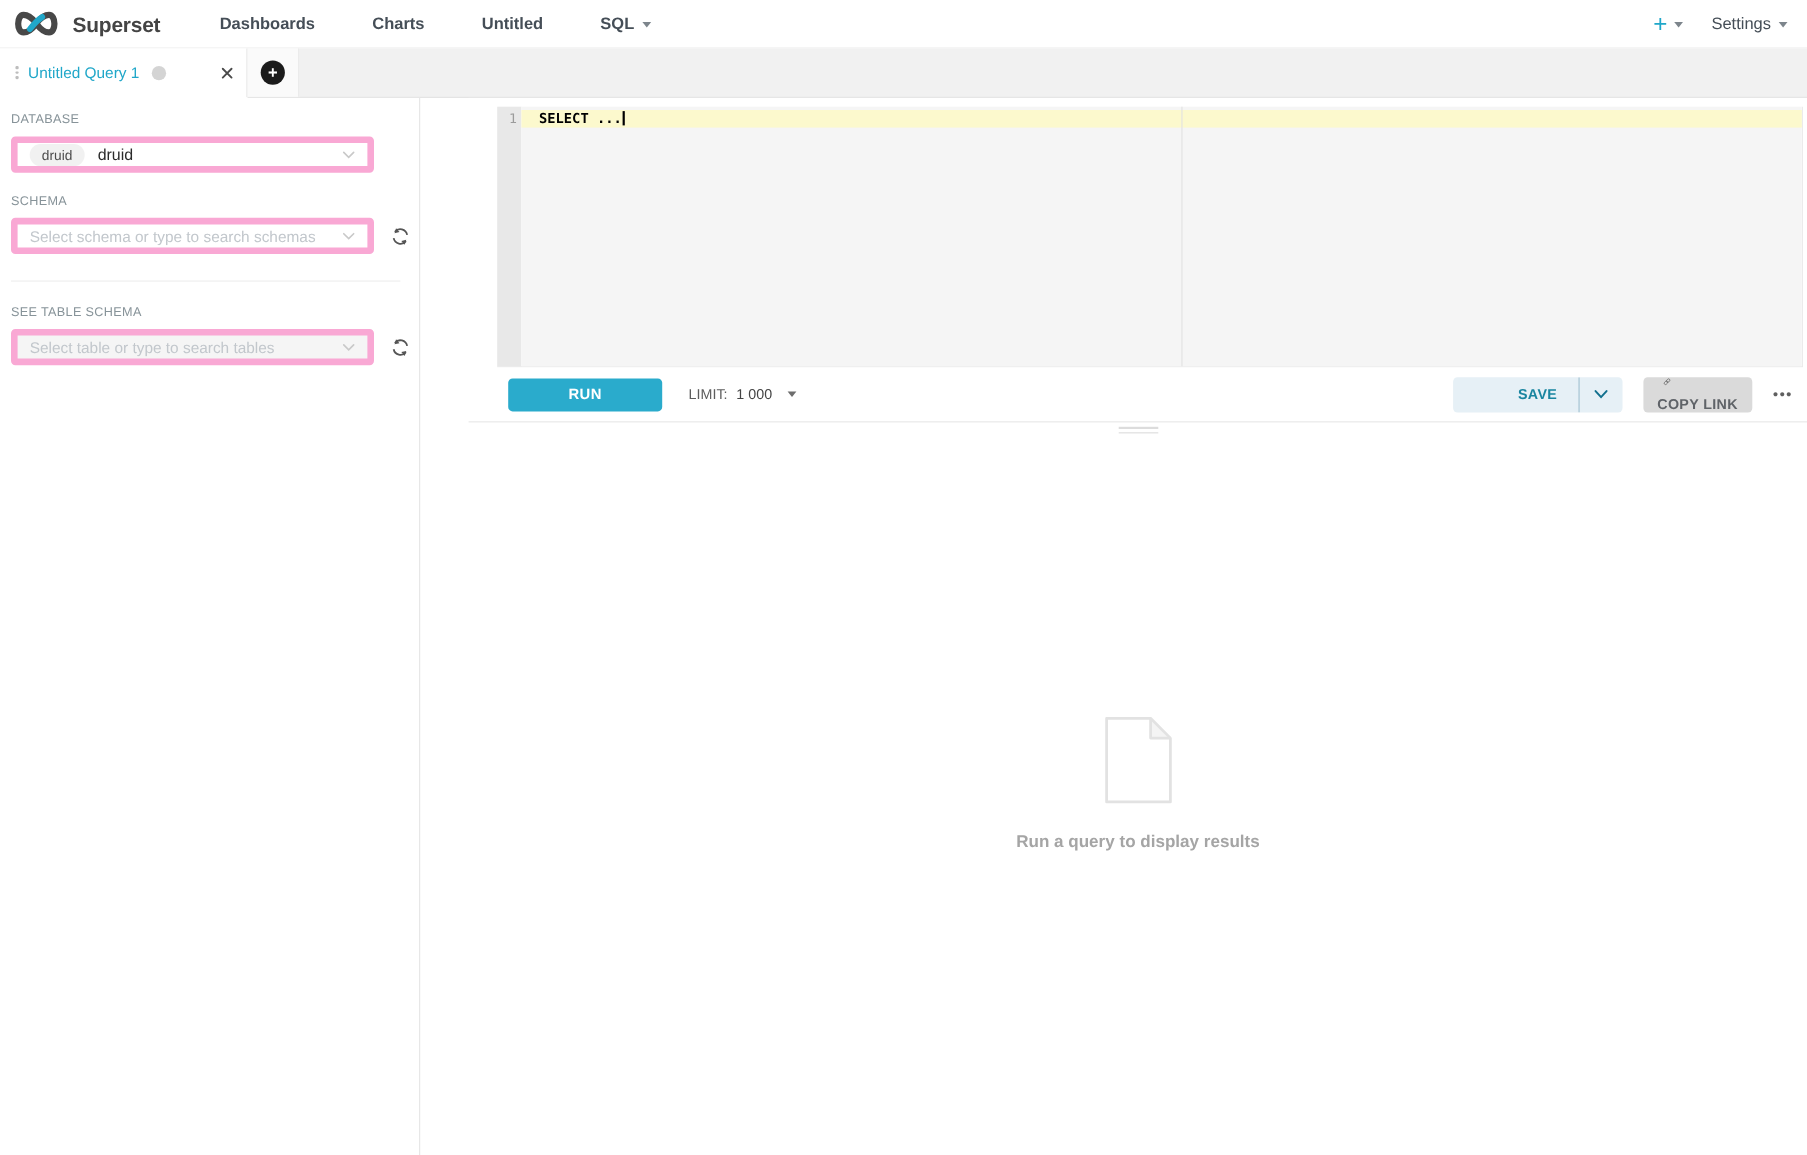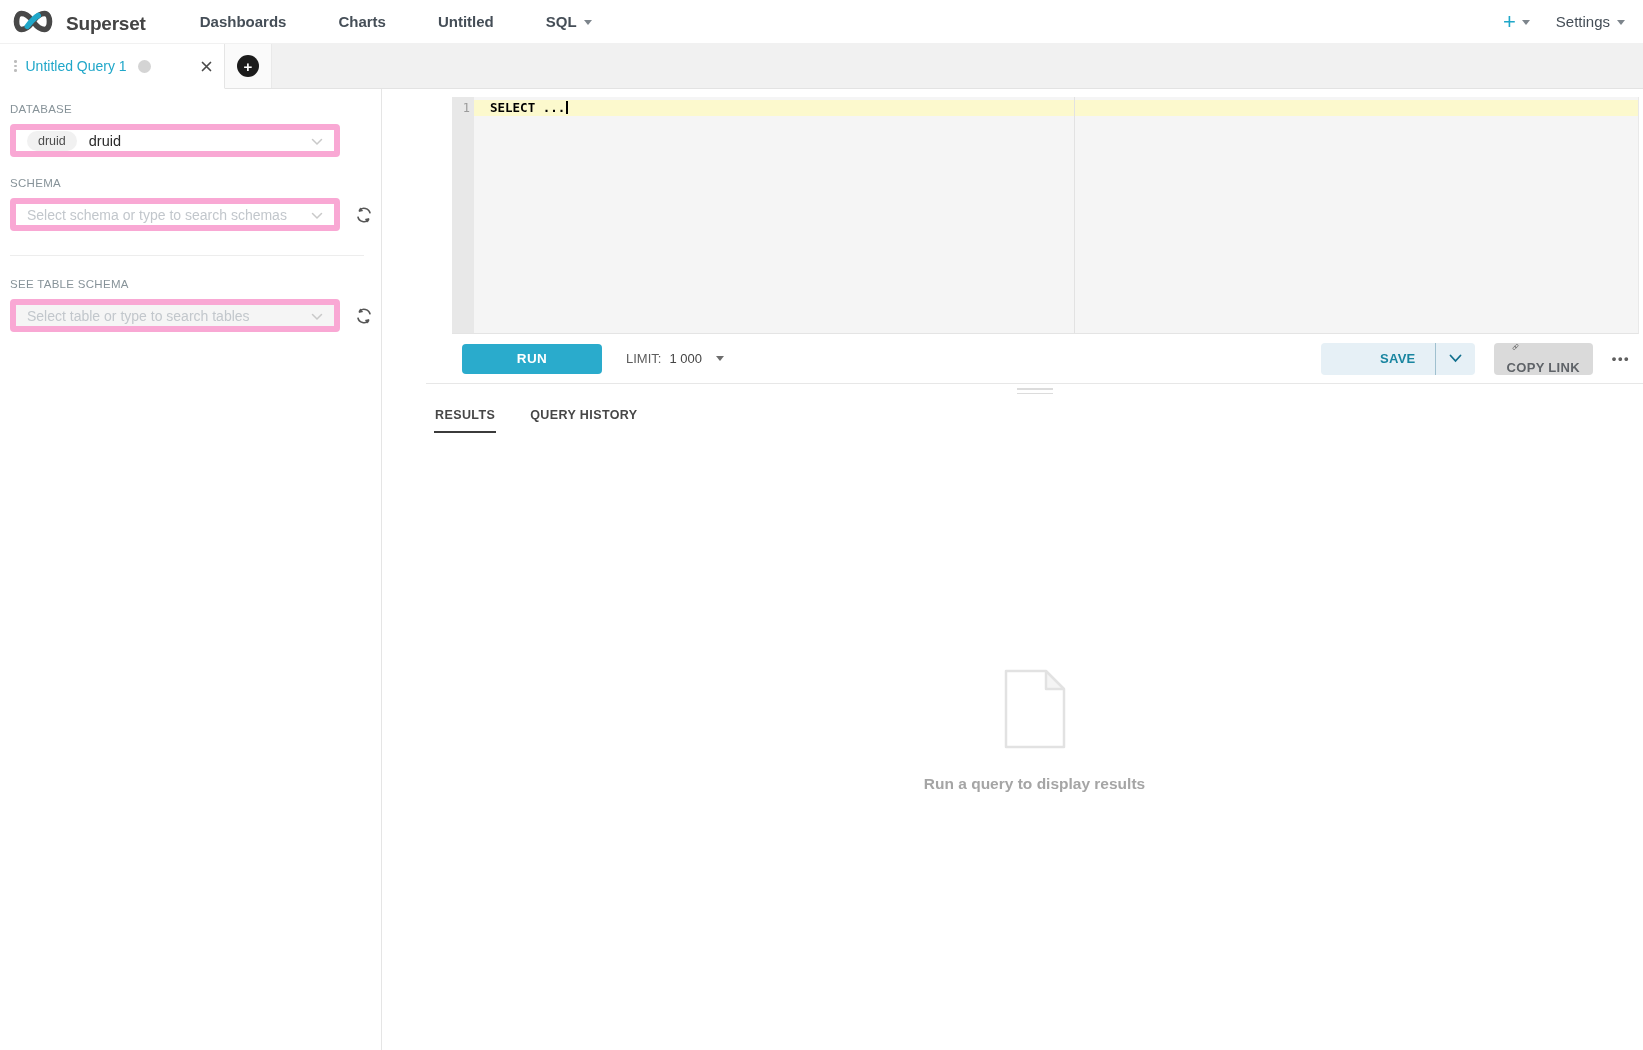--- a/index.html
+++ b/index.html
@@ -275,24 +275,20 @@
     </div>
 
     <div class="pane-divider">
       <span class="drag-handle">
           <i></i>
           <i></i>
         </span>
     </div>
 
     <div class="south">
-      <div class="rtabs">
-        <div class="rtab active">RESULTS</div>
-        <div class="rtab">QUERY HISTORY</div>
-      </div>
       <div class="empty-state">
         <svg width="62" height="80" viewBox="0 0 62 80">
           <path d="M42 2 L60 20 L42 20 Z" fill="#f4f4f4"></path>
           <path d="M2 2 H42 L60 20 V78 H2 Z" fill="none" stroke="#e2e2e2" stroke-width="2.5" stroke-linejoin="round"></path>
           <path d="M42 2 V20 H60" fill="none" stroke="#e2e2e2" stroke-width="2.5" stroke-linejoin="round"></path>
         </svg>
         <div class="empty-text">Run a query to display results</div>
       </div>
     </div>
 

